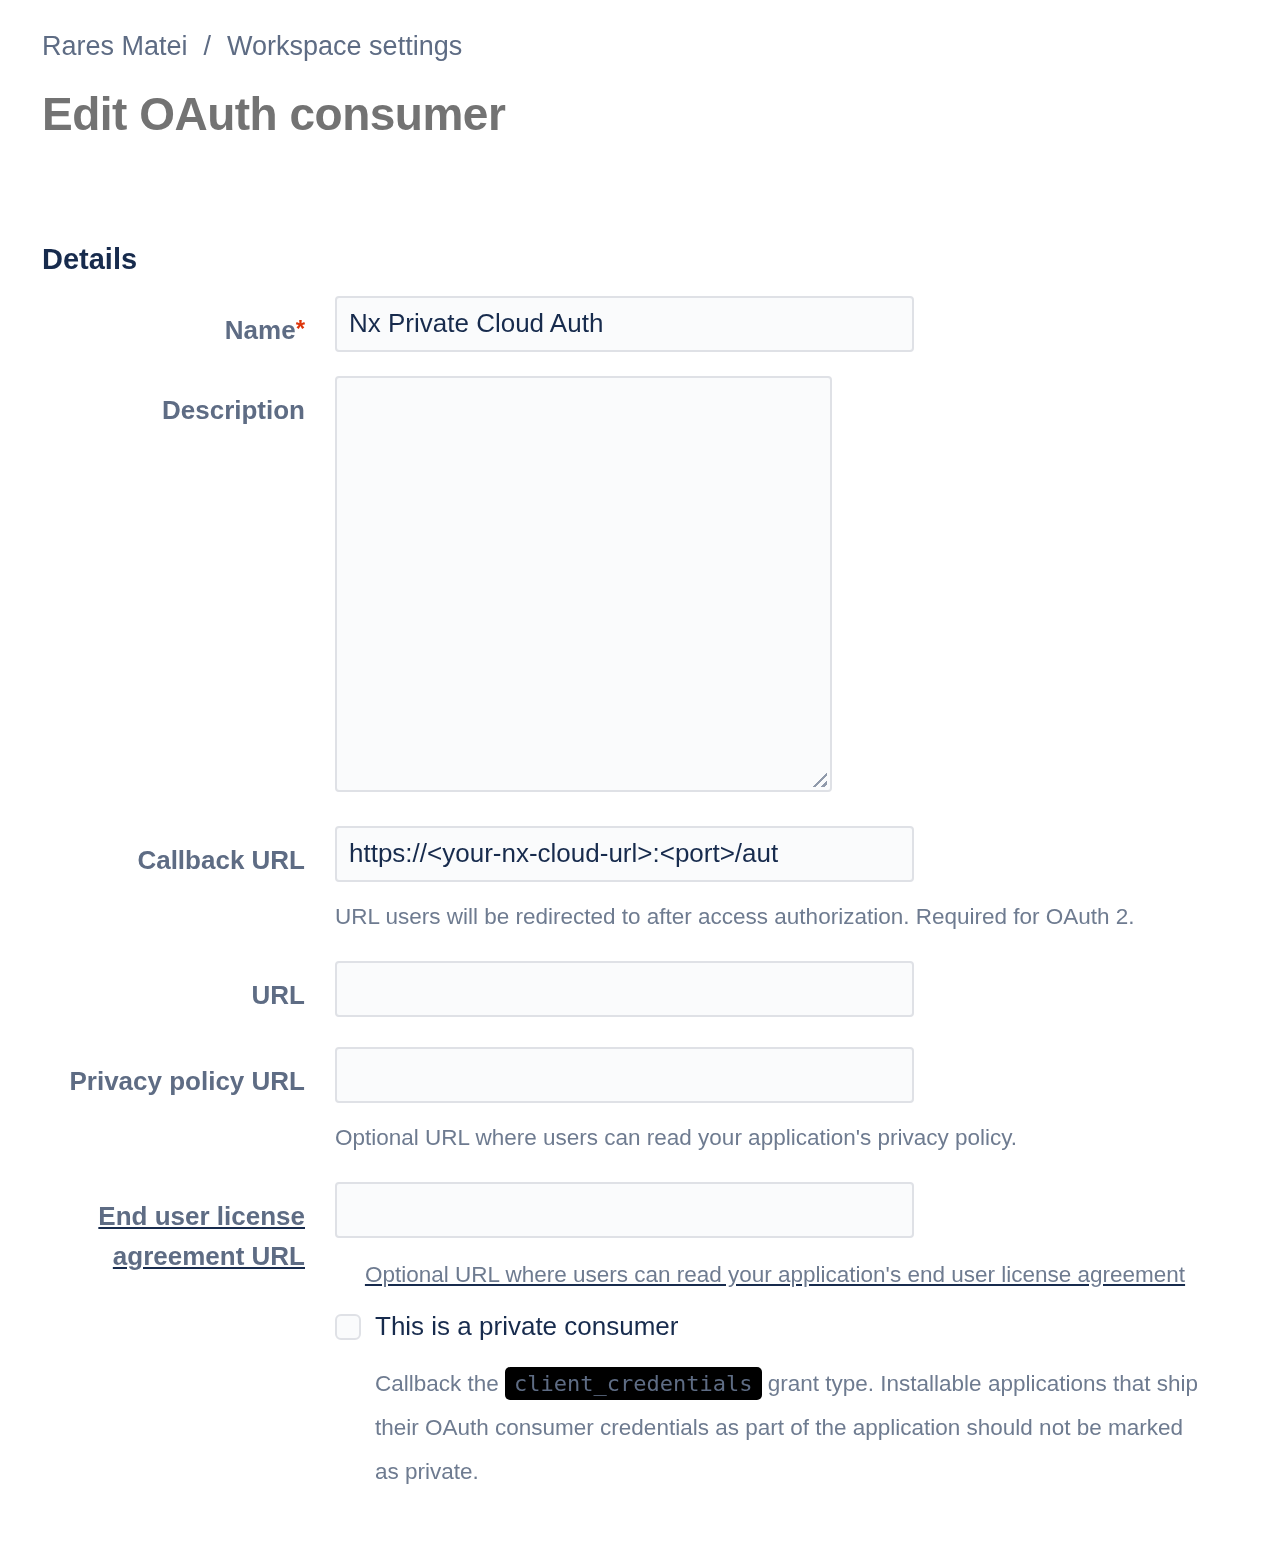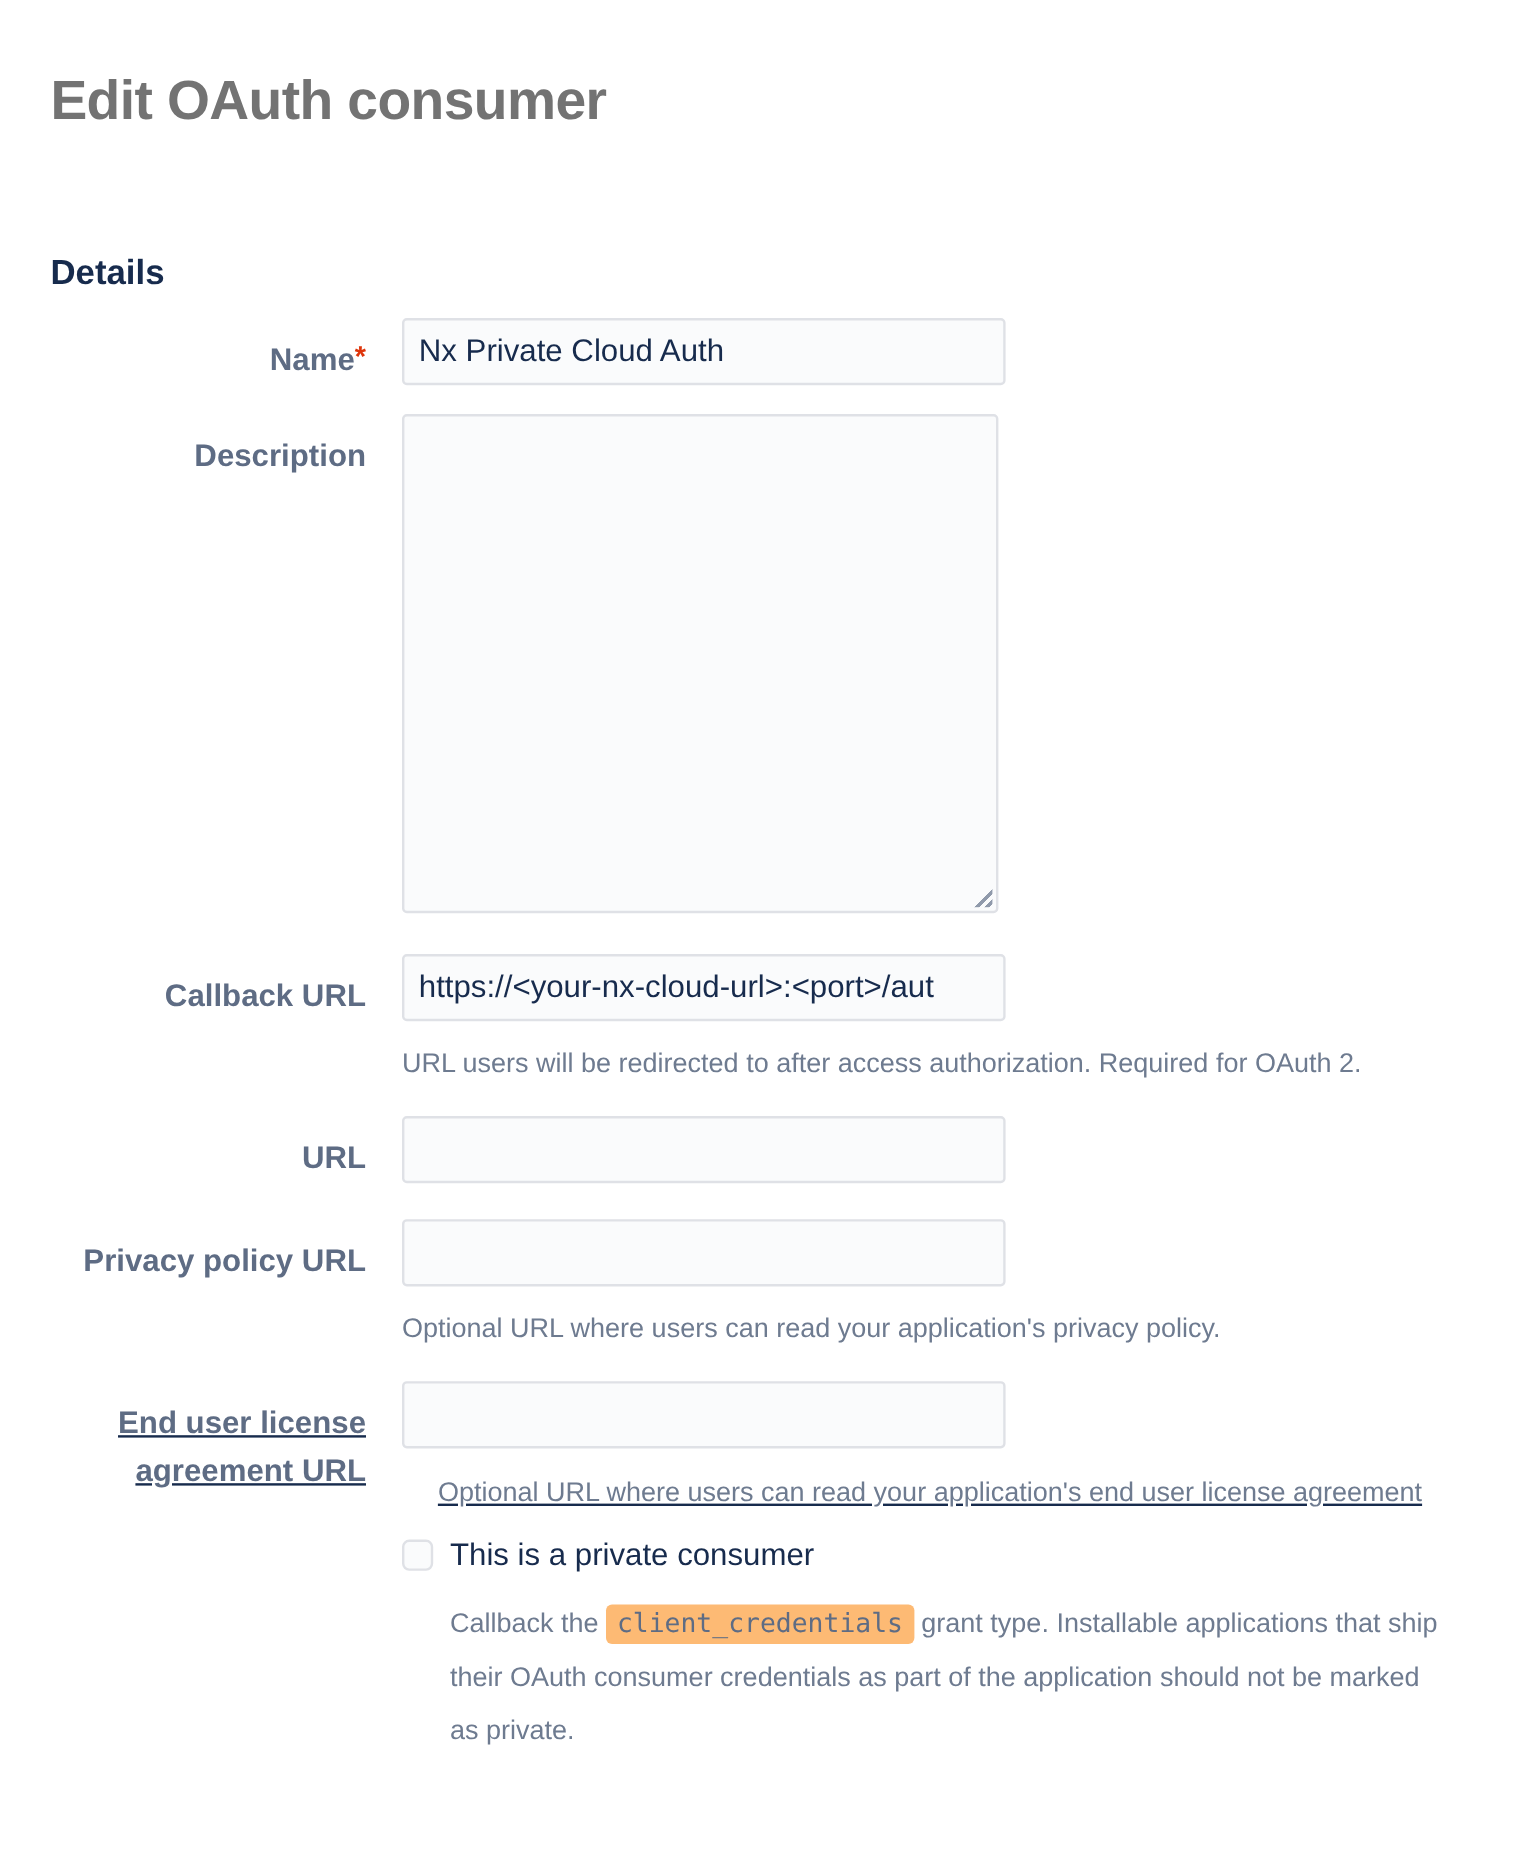--- a/index.html
+++ b/index.html
@@ -33,21 +33,21 @@
   .form-row.has-helper { margin-bottom: 30px; }
   .label-col {
     width: 263px; flex: 0 0 263px; margin-right: 30px;
     text-align: right; padding-top: 14px;
     font-size: 26px; font-weight: 600; color: #5E6C84; line-height: 1.55;
   }
   .req { color: #DE350B; font-weight: 600; vertical-align: top; font-size: 24px; }
   .field-col { flex: 1 1 auto; max-width: 880px; }
 
   input.text-input {
-    width: 503px; height: 56px;
+    width: 579px; height: 56px;
     border: 2px solid #DFE1E6; border-radius: 4px;
     background: #FAFBFC; color: #172B4D;
     font-family: "Liberation Sans", "DejaVu Sans", sans-serif;
     font-size: 26px; padding: 0 12px; outline: none;
     white-space: nowrap; overflow: hidden;
   }
   .textarea-wrap { position: relative; width: 497px; }
   textarea.text-area {
     width: 497px; height: 416px; display: block;
     border: 2px solid #DFE1E6; border-radius: 4px;
@@ -85,28 +85,33 @@
   }
 
   
   .private-helper {
     margin-left: 40px; max-width: 832px;
     font-size: 22.5px; color: #6E7B90; line-height: 44px;
   }
   code.inline-code {
     font-family: "DejaVu Sans Mono", "Liberation Mono", monospace;
     font-size: 22px; color: #5E6C84;
-    background: #fdba74; border-radius: 5px; padding: 4px 9px;
+    background: #000000; border-radius: 5px; padding: 4px 9px;
   }
 </style>
 </head>
 <body>
 
 <div class="page">
 
+  <nav class="breadcrumb">
+    <a>Rares Matei</a>
+    <span class="sep">/</span>
+    <a>Workspace settings</a>
+  </nav>
 
   <h1 class="page-title">Edit OAuth consumer</h1>
 
   <h2 class="section-heading">Details</h2>
 
   <div class="form">
 
     <div class="form-row">
       <label class="label-col"><span>Name</span><span class="req">*</span></label>
       <div class="field-col">

